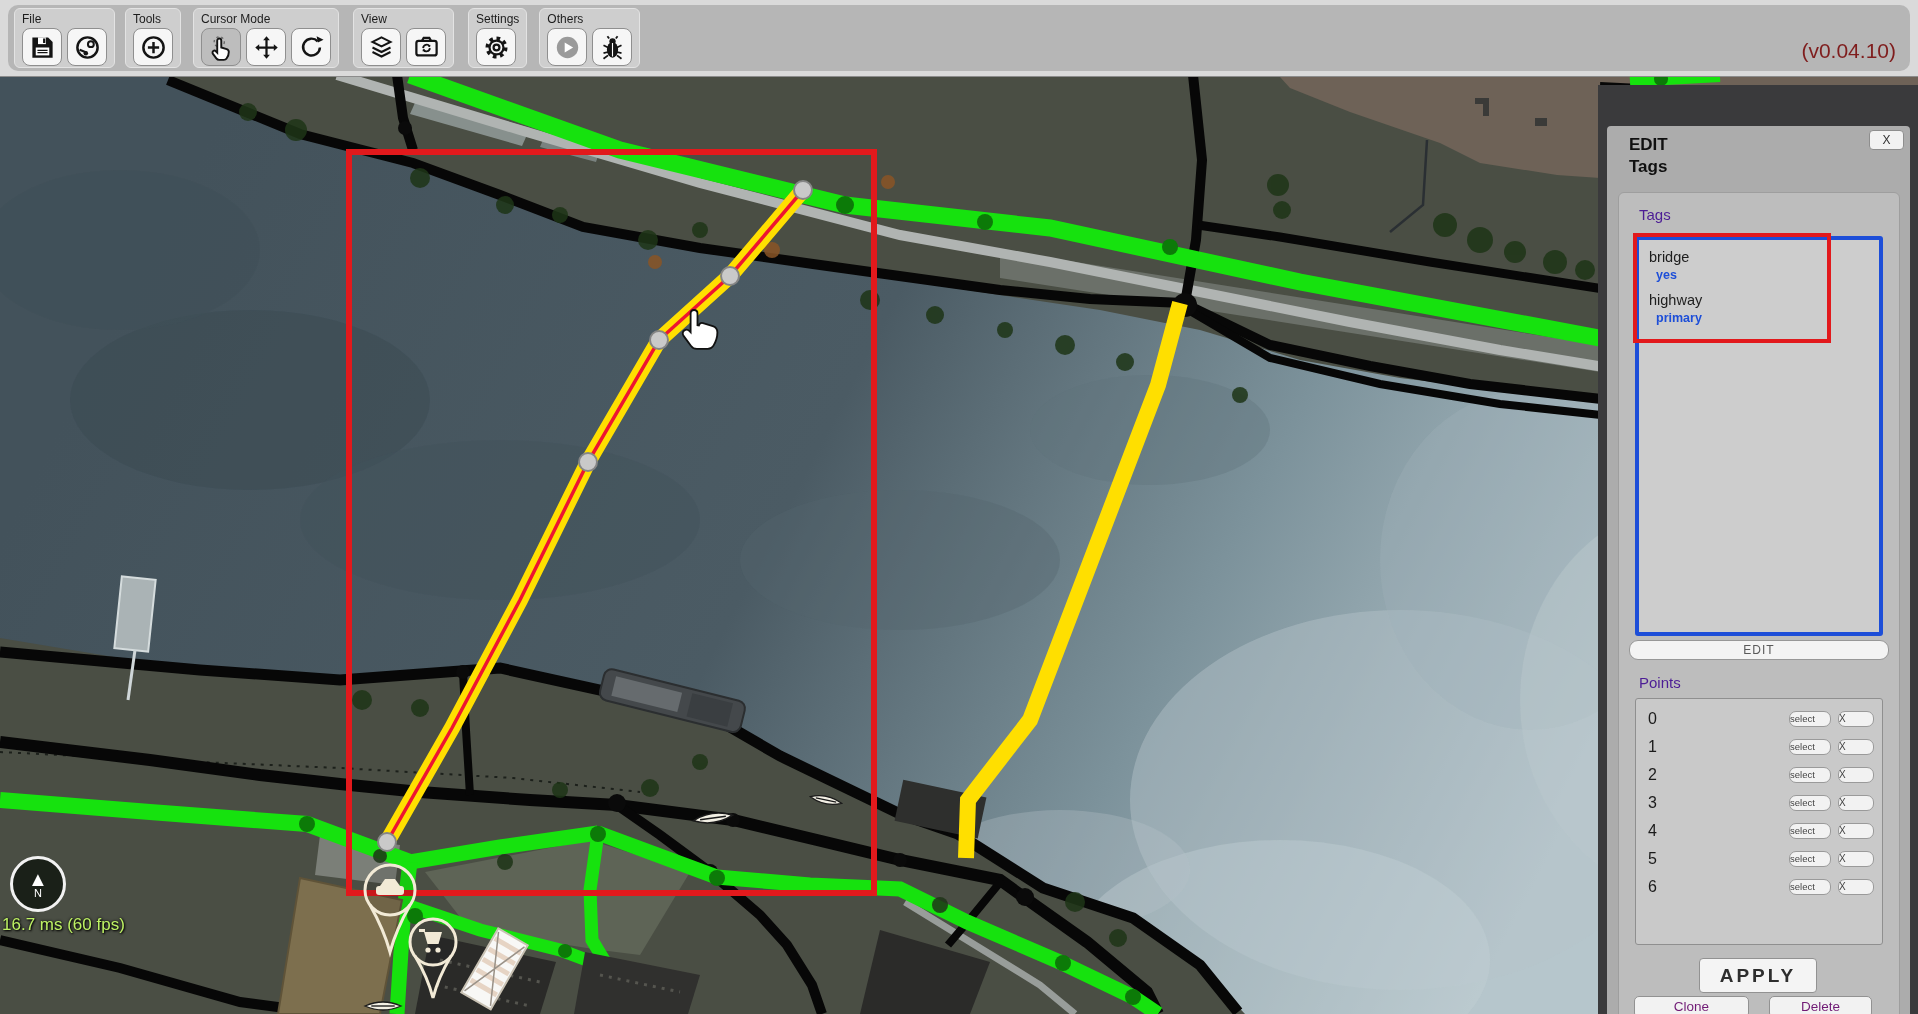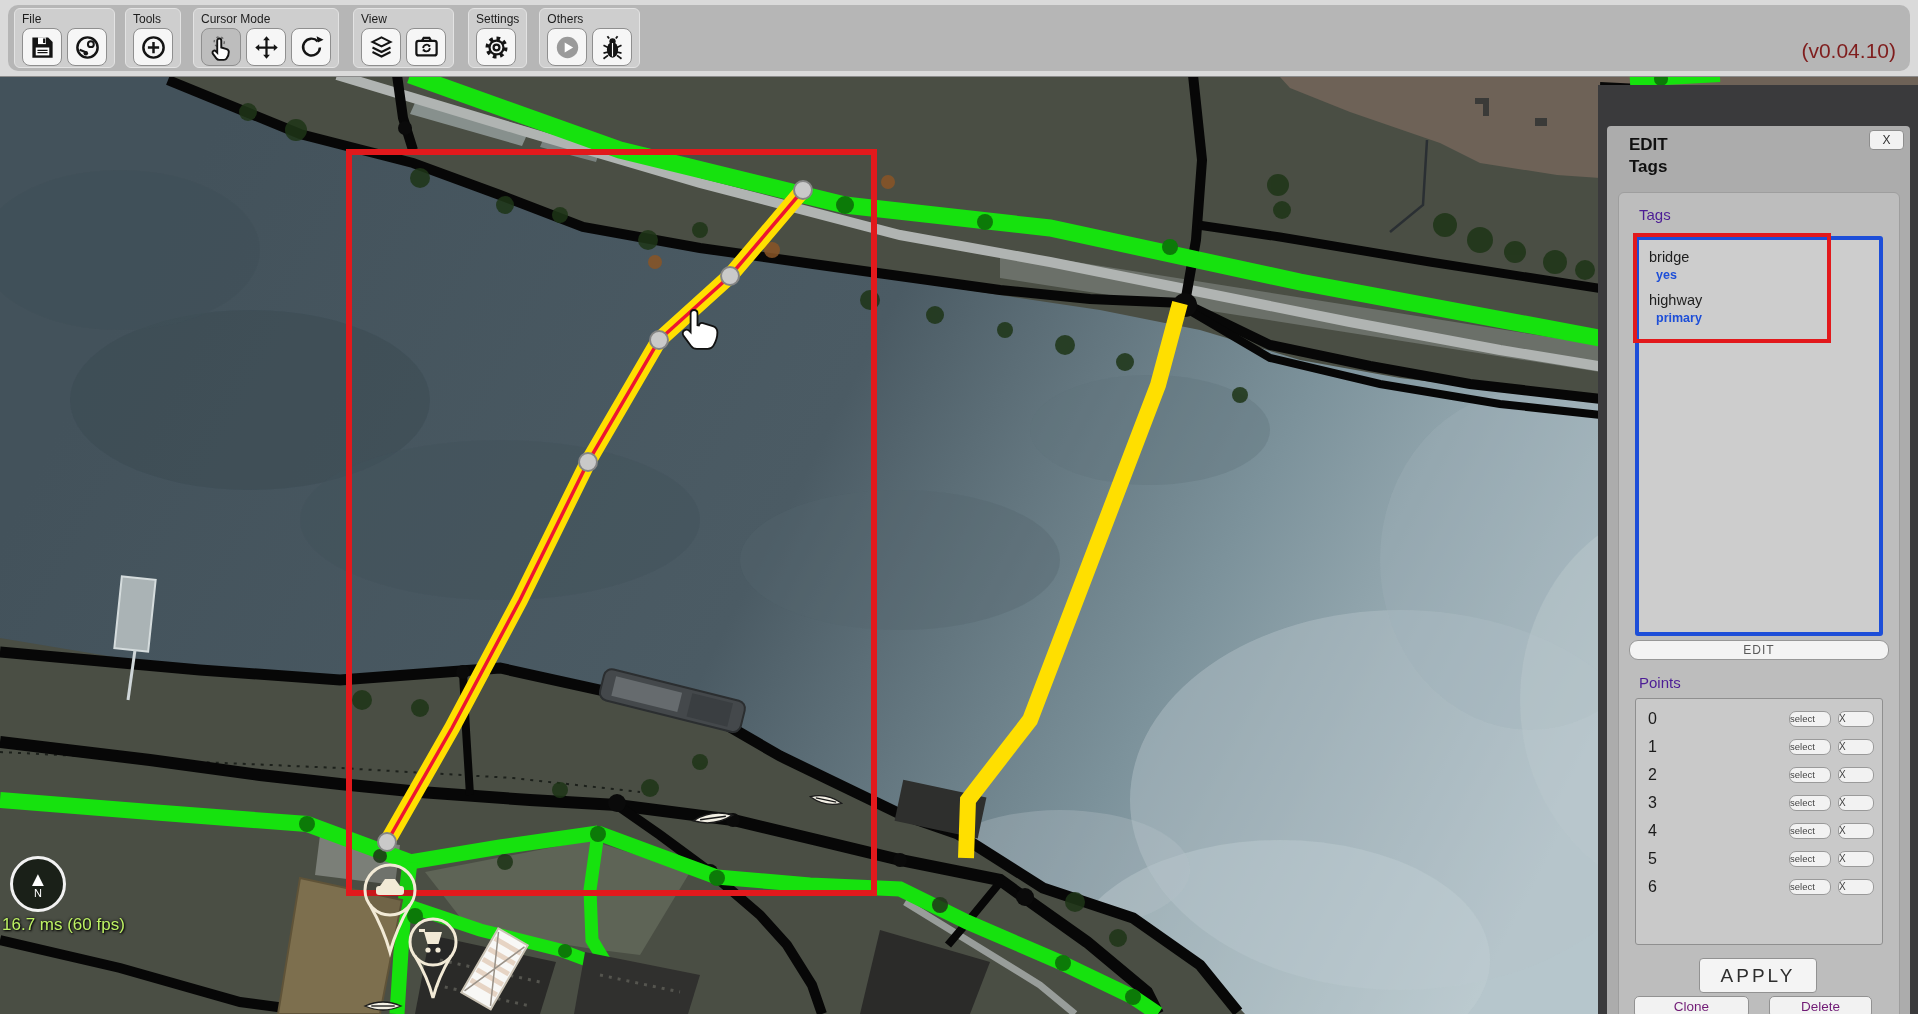--- a/index.html
+++ b/index.html
@@ -66,21 +66,21 @@
                 background:#c9c9c9; border:1px solid #8f8f8f; border-radius:3px;
                 padding-top:6px; }
   .point-row { display:flex; align-items:center; height:28px; padding:0 8px 0 12px; }
   .point-idx { font-size:16px; color:#1b1b1b; flex:1; }
   .mini-btn { background:#f2f2f2; border:1px solid #9a9a9a; border-radius:7px;
               color:#444; text-align:left; }
   .sel-btn { width:42px; height:16px; font-size:9.5px; line-height:14px; margin-right:7px; }
   .x-btn  { width:36px; height:16px; font-size:10px; line-height:14px; }
   .apply-btn { position:absolute; left:80px; top:765px; width:118px; height:35px;
                background:#f4f4f4; border:1px solid #929292; border-radius:4px;
-               font-size:19px; font-weight:normal; color:#2e2e2e; letter-spacing:3px;
+               font-size:19px; font-weight:bold; color:#2e2e2e; letter-spacing:3px;
                text-align:center; line-height:33px; }
   .clone-btn, .delete-btn { position:absolute; top:803px; height:22px;
                background:#f2f2f2; border:1px solid #929292; border-radius:5px;
                font-size:13.5px; color:#701a75; text-align:center; line-height:20px; }
   .clone-btn { left:15px;  width:115px; }
   .delete-btn{ left:150px; width:103px; }
 </style>
 </head>
 <body>
 

